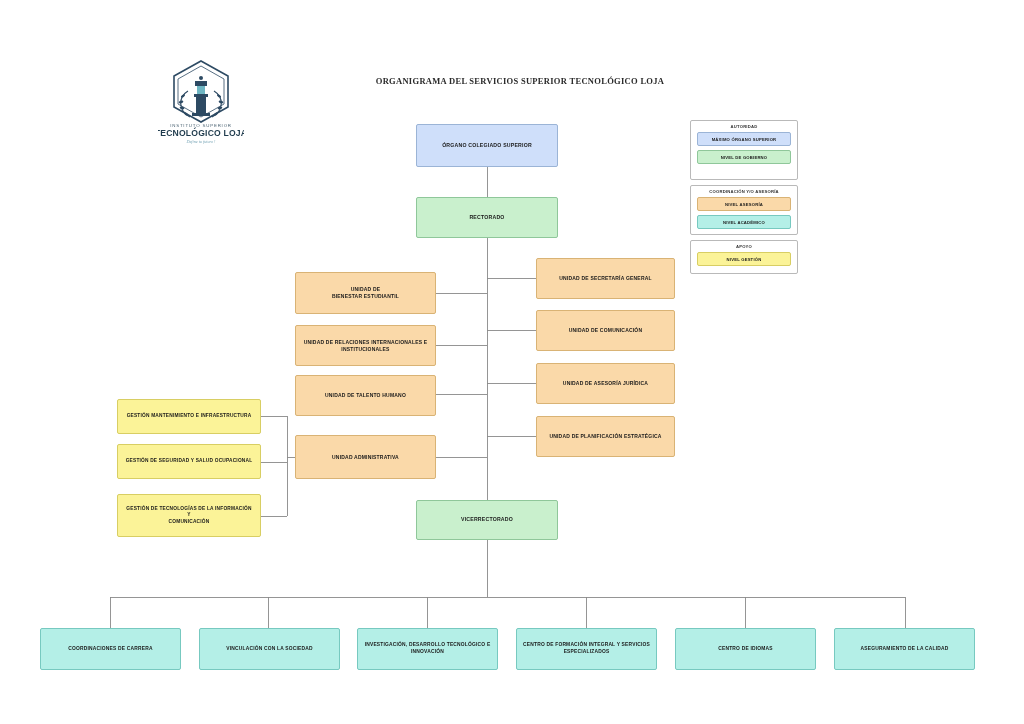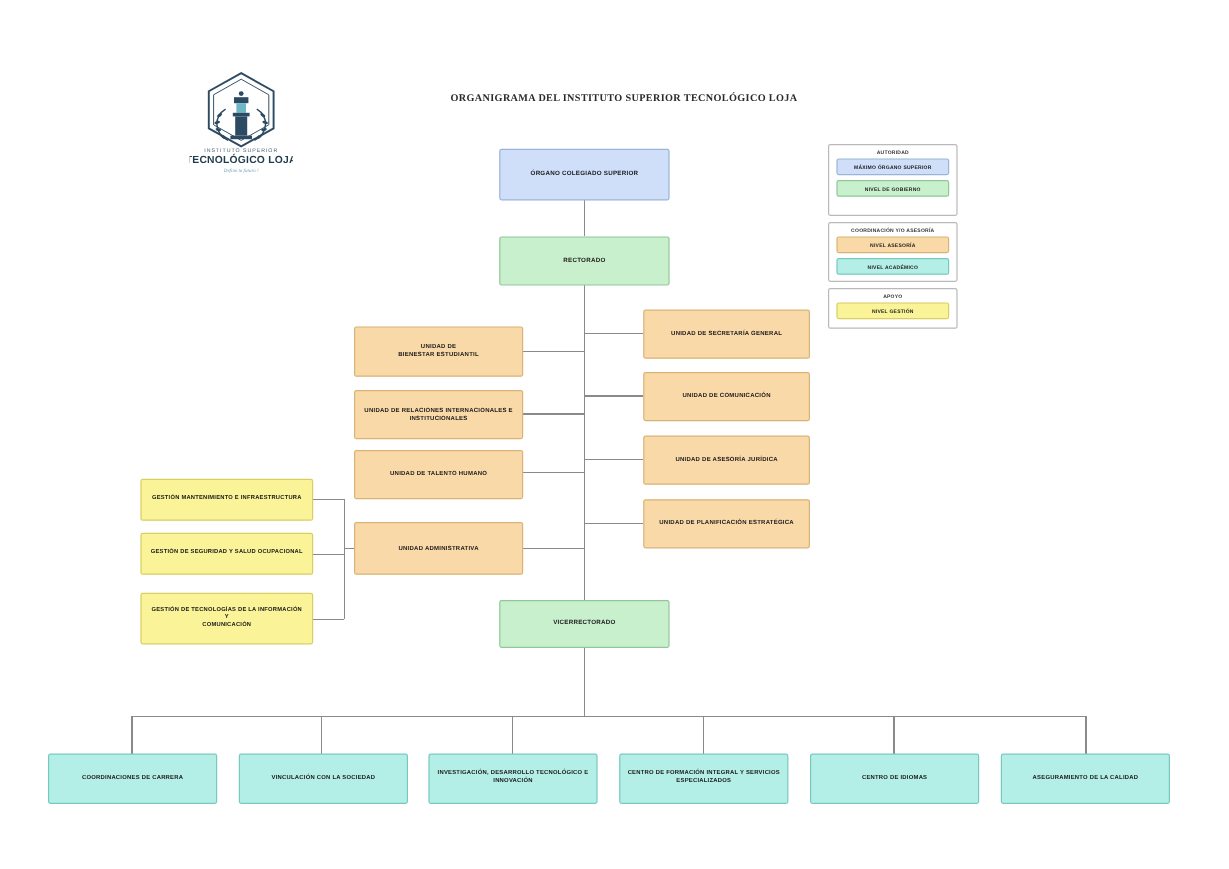--- a/index.html
+++ b/index.html
@@ -168,21 +168,21 @@
         <ellipse cx="62" cy="51" rx="2.4" ry="1.2" transform="rotate(-10 62 51)"></ellipse>
         <ellipse cx="58" cy="57" rx="2.4" ry="1.2" transform="rotate(-35 58 57)"></ellipse>
       </g>
 
       <text x="43" y="70" text-anchor="middle" font-family="Liberation Sans, sans-serif" font-size="4.4" fill="#4a6272" letter-spacing="0.8">INSTITUTO  SUPERIOR</text>
       <text x="43" y="79" text-anchor="middle" font-family="Liberation Sans, sans-serif" font-size="8.6" font-weight="bold" fill="#1f3b4d" letter-spacing="0.2">TECNOLÓGICO LOJA</text>
       <text x="43" y="86" text-anchor="middle" font-family="Liberation Serif, serif" font-size="4.2" font-style="italic" fill="#7aa7b8">Define tu futuro !</text>
     </svg>
   </div>
 
-  <div id="chart-title">ORGANIGRAMA DEL INSTITUTO SUPERIOR TECNOLÓGICO LOJA</div>
+  <div id="chart-title">ORGANIGRAMA DEL SERVICIOS SUPERIOR TECNOLÓGICO LOJA</div>
 
   <div class="legend-box" style="left:690px; top:120px; width:108px; height:60px;">
     <div class="legend-title">AUTORIDAD</div>
     <div class="legend-chip c-blue">MÁXIMO ÓRGANO SUPERIOR</div>
     <div class="legend-chip c-green">NIVEL DE GOBIERNO</div>
   </div>
 
   <div class="legend-box" style="left:690px; top:185px; width:108px; height:50px;">
     <div class="legend-title">COORDINACIÓN Y/O ASESORÍA</div>
     <div class="legend-chip c-orange">NIVEL ASESORÍA</div>

